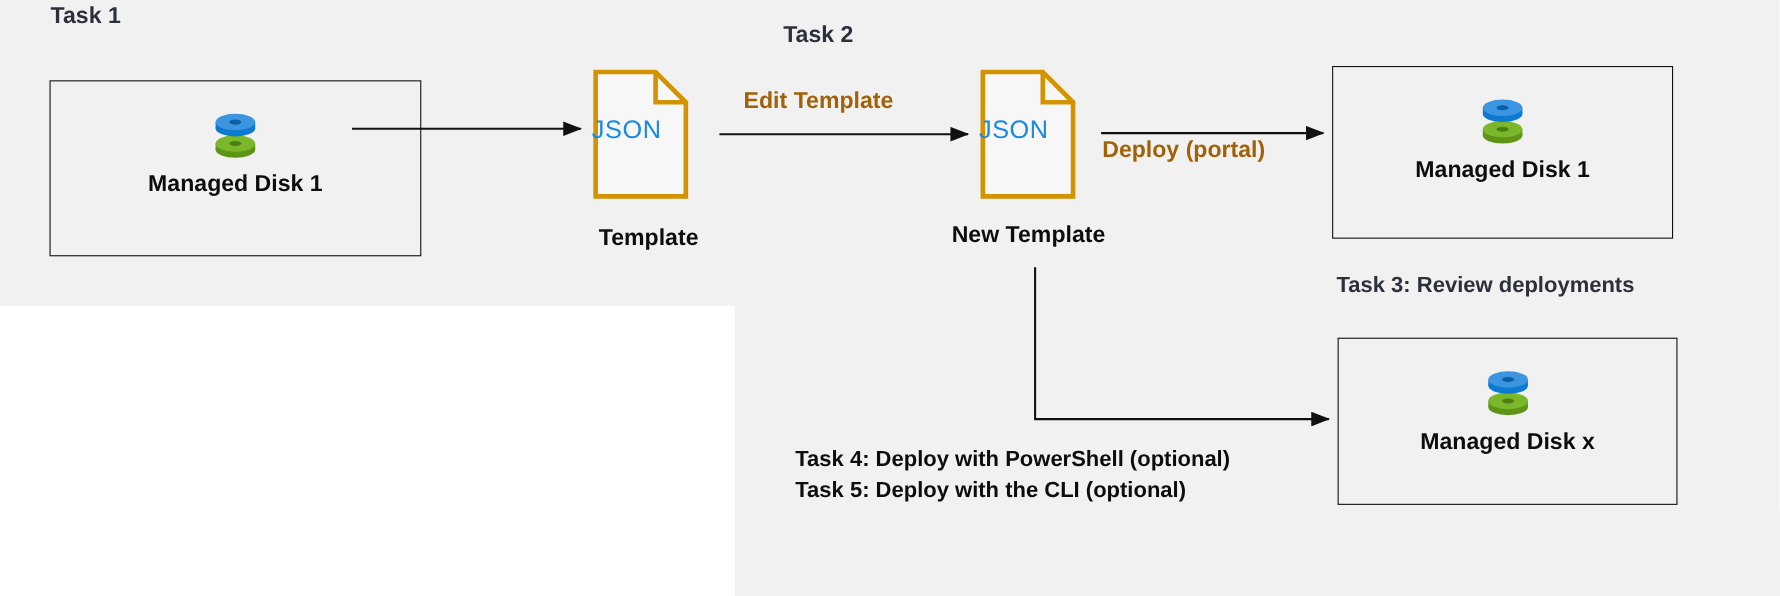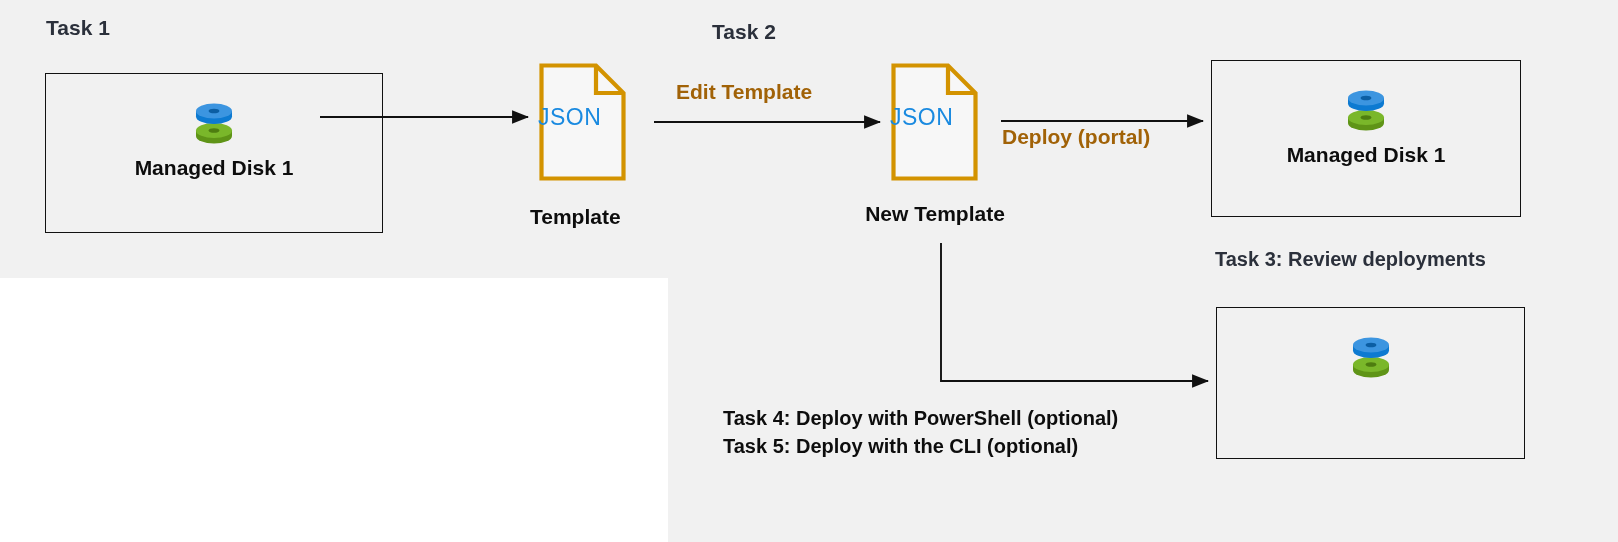--- a/index.html
+++ b/index.html
@@ -101,21 +101,21 @@
   }
 </style>
 </head>
 <body>
 
 <div id="stage">
 
   <div id="panel-left" class="panel"></div>
   <div id="panel-right" class="panel"></div>
 
-  <div class="task-heading" style="left:46px; top:16px; font-size:21px;">Task 1</div>
+  <div class="task-heading" style="left:46px; top:3px; font-size:21px;">Task 1</div>
   <div class="task-heading" style="left:712px; top:20px; font-size:21px;">Task 2</div>
 
   <div class="disk-box" style="left:45px; top:73px; width:338px; height:160px;">
     <div class="disk-stack" style="left:50%; top:20px; margin-left:-28px;">
       <svg viewBox="0 0 56 56" xmlns="http://www.w3.org/2000/svg">
 
         <ellipse cx="28" cy="42" rx="18" ry="7.5" fill="#5f9417"></ellipse>
         <rect x="10" y="36.5" width="36" height="5.5" fill="#5f9417"></rect>
         <ellipse cx="28" cy="36.5" rx="18" ry="7.5" fill="#7ab72a"></ellipse>
         <ellipse cx="28" cy="36.5" rx="5.4" ry="2.3" fill="#4e7d10"></ellipse>
@@ -129,21 +129,21 @@
     <div class="disk-label" style="left:0; top:82px; width:100%; font-size:21px;">Managed Disk 1</div>
   </div>
 
   <div class="json-doc" style="left:538px; top:62px;">
     <svg viewBox="0 0 89 120" xmlns="http://www.w3.org/2000/svg">
       <path d="M3.5 3.5 H58 L85.5 31 V116.5 H3.5 Z" fill="#f7f7f7" stroke="#d39300" stroke-width="4.2" stroke-linejoin="miter"></path>
       <path d="M58 3.5 V31 H85.5" fill="none" stroke="#d39300" stroke-width="4.2" stroke-linejoin="miter"></path>
     </svg>
     <div class="json-text">JSON</div>
   </div>
-  <div class="caption" style="left:530px; top:205px; width:105px; text-align:left; font-size:21px;">Template</div>
+  <div class="caption" style="left:530px; top:205px; width:105px; text-align:right; font-size:21px;">Template</div>
 
   <div class="json-doc" style="left:890px; top:62px;">
     <svg viewBox="0 0 89 120" xmlns="http://www.w3.org/2000/svg">
       <path d="M3.5 3.5 H58 L85.5 31 V116.5 H3.5 Z" fill="#f7f7f7" stroke="#d39300" stroke-width="4.2" stroke-linejoin="miter"></path>
       <path d="M58 3.5 V31 H85.5" fill="none" stroke="#d39300" stroke-width="4.2" stroke-linejoin="miter"></path>
     </svg>
     <div class="json-text">JSON</div>
   </div>
   <div class="caption" style="left:856px; top:202px; width:158px; text-align:center; font-size:21px;">New Template</div>
 
@@ -171,20 +171,21 @@
         <ellipse cx="28" cy="42" rx="18" ry="7.5" fill="#5f9417"></ellipse>
         <rect x="10" y="36.5" width="36" height="5.5" fill="#5f9417"></rect>
         <ellipse cx="28" cy="36.5" rx="18" ry="7.5" fill="#7ab72a"></ellipse>
         <ellipse cx="28" cy="36.5" rx="5.4" ry="2.3" fill="#4e7d10"></ellipse>
         <ellipse cx="28" cy="22.5" rx="18" ry="7.5" fill="#0d7ad1"></ellipse>
         <rect x="10" y="17" width="36" height="5.5" fill="#0d7ad1"></rect>
         <ellipse cx="28" cy="17" rx="18" ry="7.5" fill="#3c95e0"></ellipse>
         <ellipse cx="28" cy="17" rx="5.4" ry="2.3" fill="#0b5ea3"></ellipse>
       </svg>
     </div>
+    <div class="disk-label" style="left:0; top:82px; width:100%; font-size:21px;">Managed Disk x</div>
   </div>
 
   <div class="edge-label" style="left:676px; top:80px; font-size:21px;">Edit Template</div>
   <div class="edge-label" style="left:1002px; top:80px; font-size:21px;margin-top:45px;">Deploy (portal)</div>
 
   <div class="optional-block" style="left:723px; top:404px; font-size:20px;">
     <div>Task 4: Deploy with PowerShell (optional)</div>
     <div>Task 5: Deploy with the CLI (optional)</div>
   </div>
 

